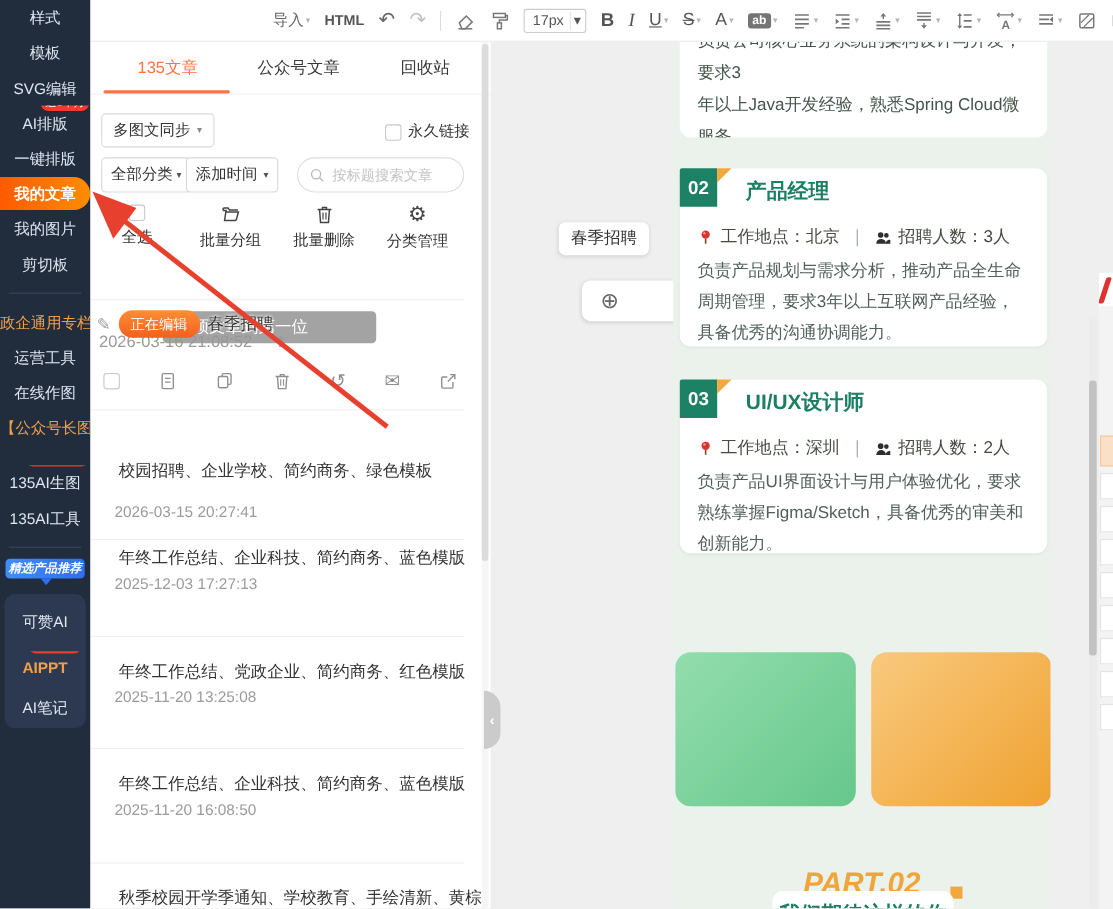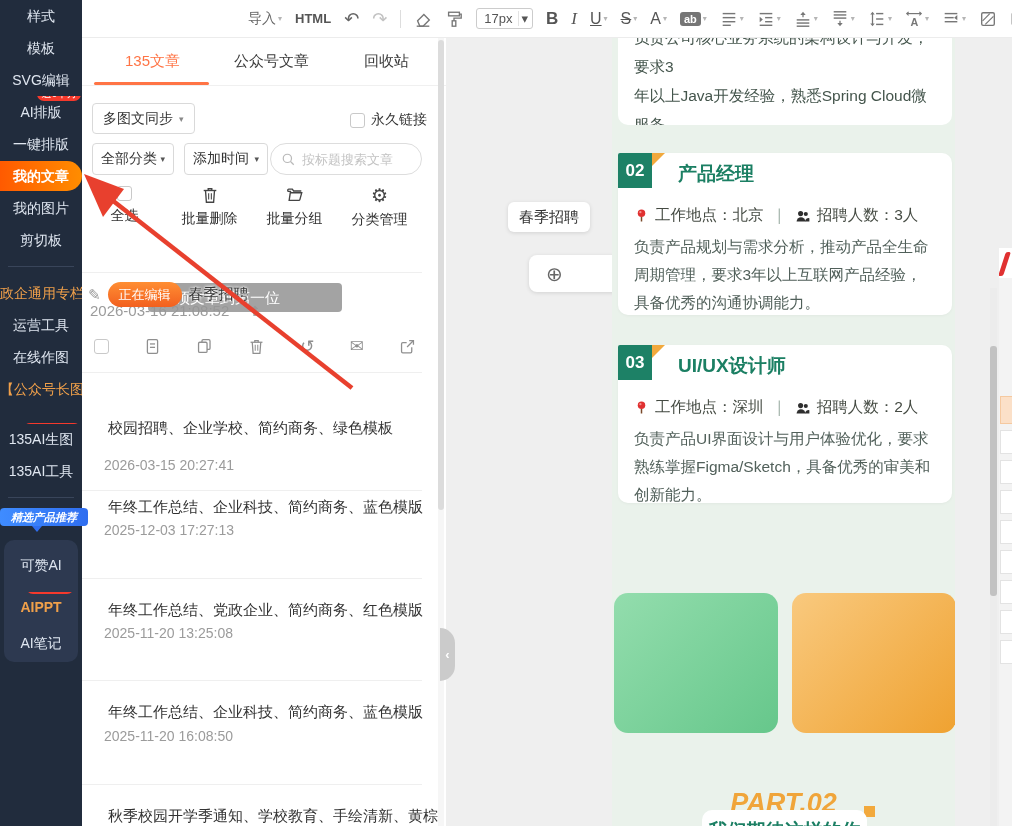--- a/index.html
+++ b/index.html
@@ -10,21 +10,21 @@
     background: #efefef; color:#333;
   }
   
   .sidebar { position:absolute; left:0; top:0; width:82px; height:826px; background:#212c3d; z-index:10; padding-top:0; }
   .side-item { position:relative; height:32px; line-height:32px; text-align:center; font-size:14px; color:#dfe6f0; cursor:pointer; white-space:nowrap; overflow:hidden; }
   .side-item.orange { color:#f0a04a; }
   .side-item.active { height:30px; line-height:30px; margin:1px 0; background:linear-gradient(90deg,#ff5a00,#ff8d00); border-radius:0 16px 16px 0; color:#fff; font-weight:bold; }
   .side-divider { height:1px; background:#39455a; margin:10px 8px; }
   .mini-badge { position:absolute; top:-9px; right:1px; background:#f5392c; color:#fff; font-size:10px; line-height:14px; padding:0 4px; border-radius:8px; z-index:2; white-space:nowrap; }
   .badge-wrap { position:relative; }
-  .promo-badge { position:relative; margin:8px auto 14px auto; width:88px; text-align:center; background:linear-gradient(90deg,#3f8cff,#2f6ef0); color:#fff; font-size:11px; font-style:italic; font-weight:bold; line-height:18px; border-radius:4px; }
+  .promo-badge { position:relative; margin:8px auto 14px auto; width:72px; text-align:center; background:linear-gradient(90deg,#3f8cff,#2f6ef0); color:#fff; font-size:11px; font-style:italic; font-weight:bold; line-height:18px; border-radius:4px; }
   .promo-badge:after { content:""; position:absolute; left:32px; bottom:-6px; border-left:5px solid transparent; border-right:5px solid transparent; border-top:6px solid #2f6ef0; }
   .promo-card { background:#2d3950; border-radius:10px; margin:0 4px; padding:10px 0 4px 0; }
   .promo-card .side-item { height:30px; line-height:30px; }
   .promo-card .aippt { color:#f0a04a; font-weight:bold; }
   
   .toolbar { position:absolute; left:82px; top:0; width:930px; height:38px; background:#fff; border-bottom:1px solid #ececec; display:flex; align-items:center; gap:13px; padding-left:166px; z-index:5; overflow:hidden; }
   .tb { display:flex; align-items:center; gap:2px; color:#666; font-size:14px; cursor:pointer; flex:none; }
   .tb .cr { font-size:8px; color:#b5b5b5; }
   .tb-html { font-weight:bold; font-size:13px; color:#555; }
   .tb-undo { font-size:18px; color:#666; }
@@ -47,21 +47,21 @@
   .tab { position:absolute; top:14px; font-size:15px; color:#3a3a3a; cursor:pointer; }
   .tab.active { color:#ff7445; }
   .tab-underline { position:absolute; left:12px; bottom:0; width:115px; height:3px; background:#ff7445; border-radius:2px; }
   .btn-sync { position:absolute; left:10px; top:65px; height:31px; border:1px solid #d9d9d9; border-radius:4px; padding:0 10px; display:flex; align-items:center; gap:6px; font-size:14px; color:#333; background:#fff; cursor:pointer; }
   .btn-sync .cr { font-size:9px; color:#888; }
   .permalink { position:absolute; left:268px; top:73px; display:flex; align-items:center; gap:6px; font-size:14px; color:#333; }
   .cb { width:15px; height:15px; border:1px solid #c9c9c9; border-radius:3px; background:#fff; flex:none; }
   .select { position:absolute; top:105px; height:32px; border:1px solid #d9d9d9; border-radius:4px; display:flex; align-items:center; justify-content:space-between; padding:0 8px; font-size:14px; color:#333; background:#fff; cursor:pointer; }
   .select .cr { font-size:9px; color:#555; }
   .sel-cat { left:10px; width:82px; }
-  .sel-time { left:102px; width:84px;text-align:right; }
+  .sel-time { left:87px; width:84px;text-align:right; }
   .searchbox { position:absolute; left:188px; top:105px; width:152px; height:32px; border:1px solid #ddd; border-radius:16px; display:flex; align-items:center; gap:6px; padding:0 10px; background:#fff; }
   .searchbox input { border:none; outline:none; width:105px; font-size:13px; color:#333; background:transparent; }
   .searchbox input::placeholder { color:#c3c3c3; }
   .actions { position:absolute; left:0; top:148px; width:340px; height:52px; display:flex; }
   .action-col { flex:1; display:flex; flex-direction:column; align-items:center; gap:6px; font-size:14px; color:#333; cursor:pointer; }
   .action-col .aico { width:18px; height:18px; color:#444; }
   .panel-divider { position:absolute; left:0; width:340px; height:1px; background:#efefef; }
   
   .art-title { position:absolute; left:26px; font-size:15px; color:#333; white-space:nowrap; cursor:pointer; }
   .art-date { position:absolute; left:22px; font-size:14px; color:#9b9b9b; }
@@ -389,29 +389,29 @@
     <input type="text" placeholder="按标题搜索文章" style="">
   </div>
 
   <div class="actions">
     <div class="action-col">
       <span class="cb"></span>
       <span>全选</span>
     </div>
     <div class="action-col">
       <svg class="aico" viewBox="0 0 20 20">
+          <use href="#i-folder"></use>
+        </svg>
+      <span>批量分组</span>
+    </div>
+    <div class="action-col">
+      <svg class="aico" viewBox="0 0 20 20">
           <use href="#i-trash"></use>
         </svg>
       <span>批量删除</span>
-    </div>
-    <div class="action-col">
-      <svg class="aico" viewBox="0 0 20 20">
-          <use href="#i-folder"></use>
-        </svg>
-      <span>批量分组</span>
     </div>
     <div class="action-col">
       <span class="gico" style="font-size:19px;color:#444">⚙</span>
       <span>分类管理</span>
     </div>
   </div>
 
   <div class="panel-divider" style="top:234px"></div>
 
   <div class="tooltip">置顶文章到第一位</div>

